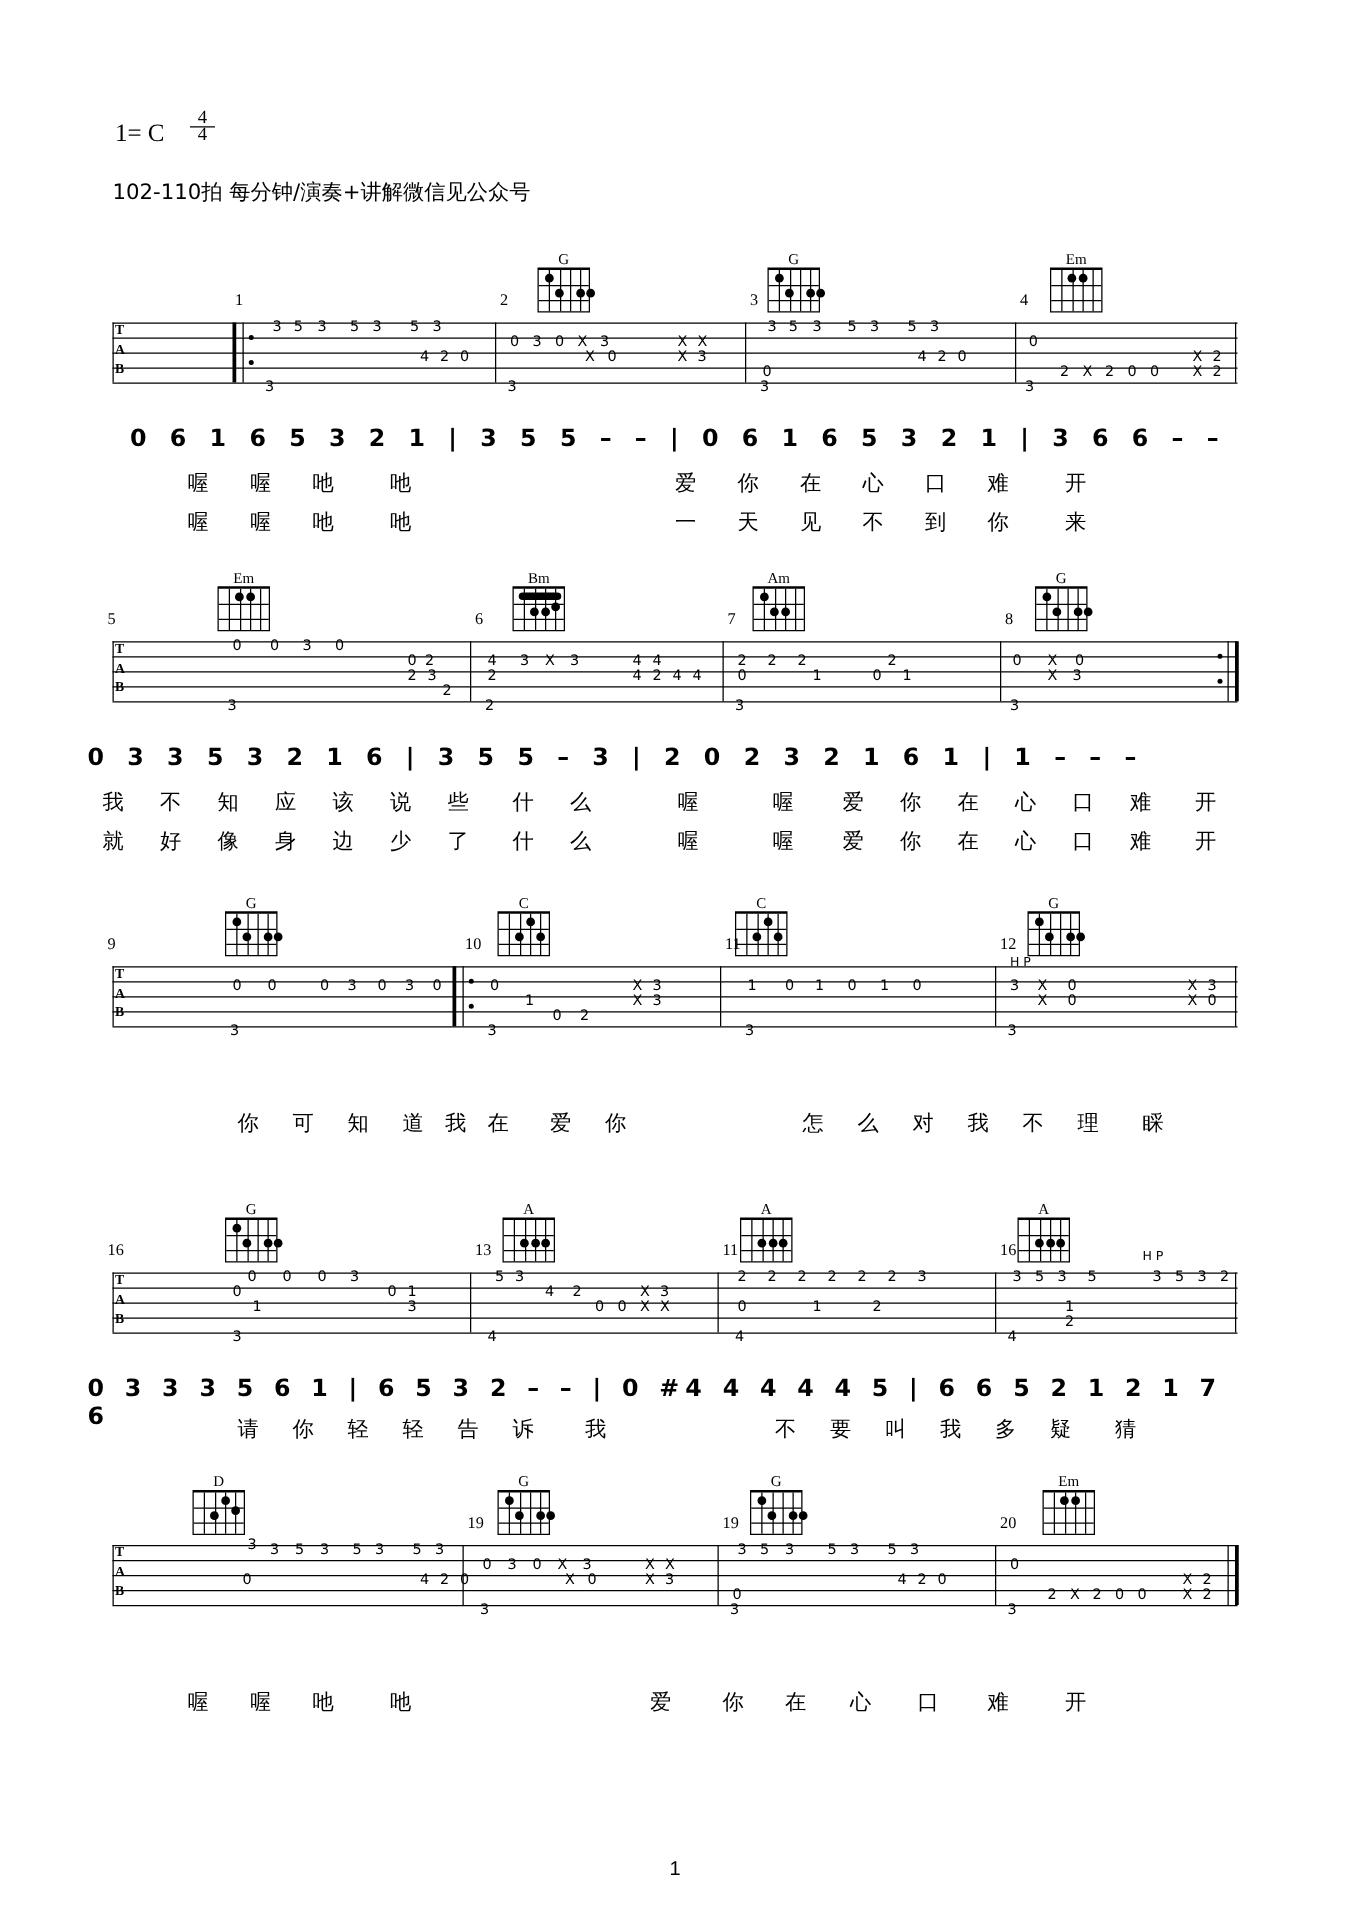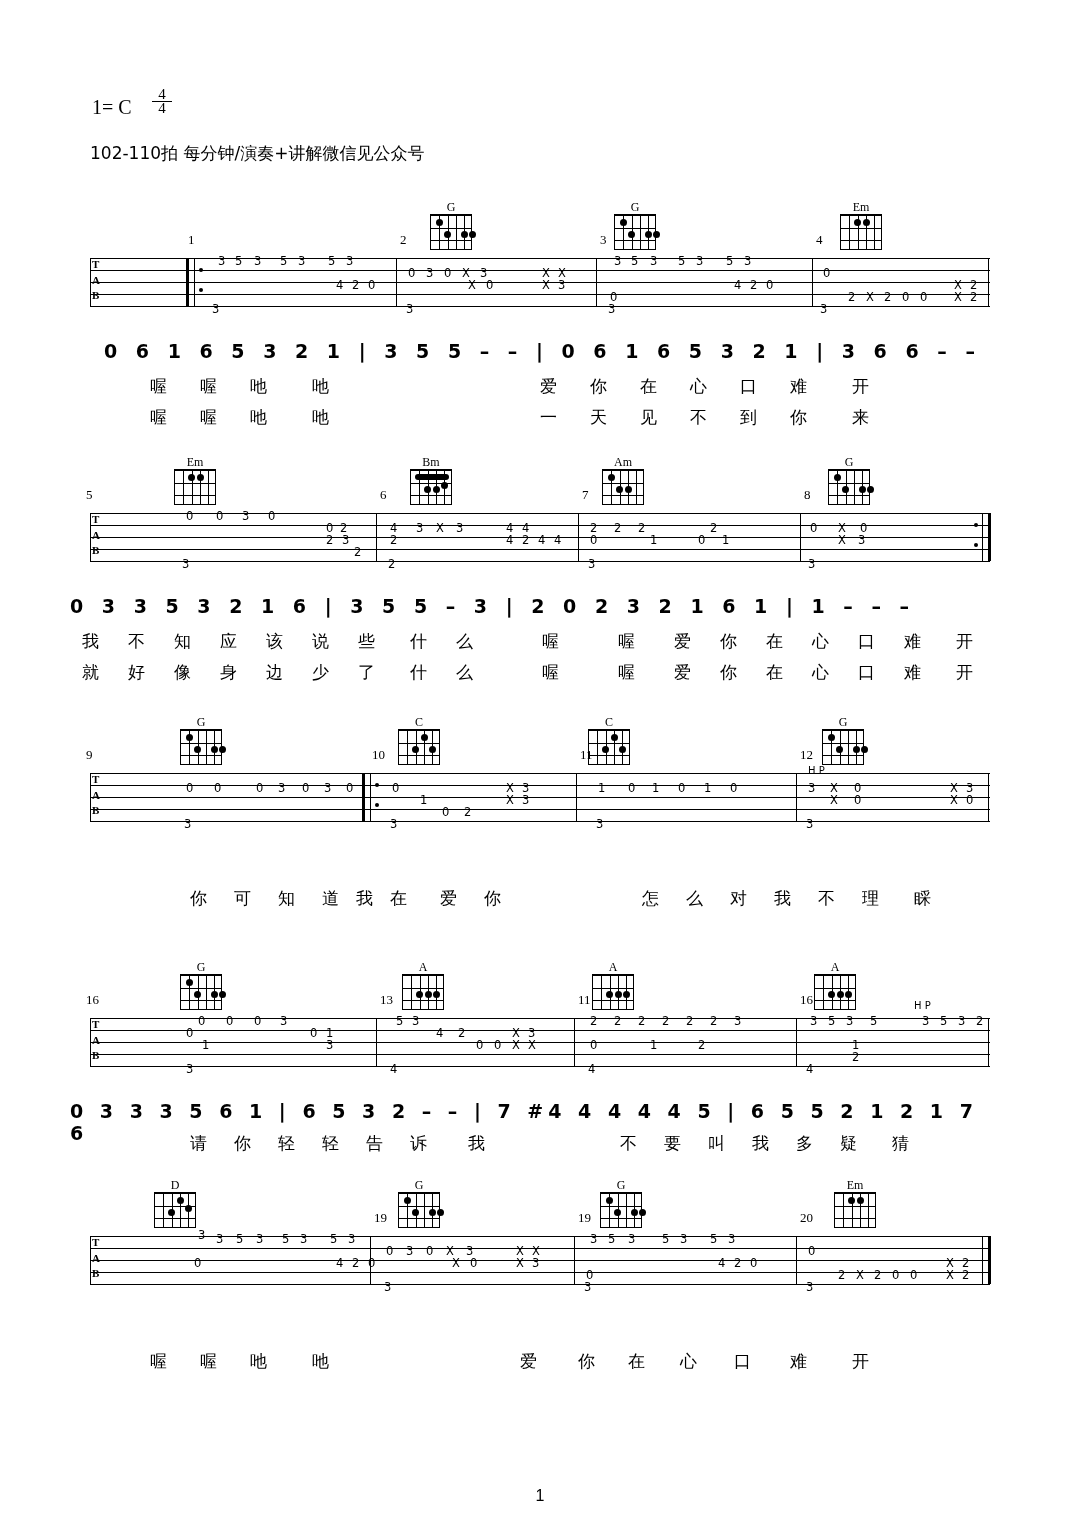--- a/index.html
+++ b/index.html
@@ -684,21 +684,21 @@
       <div class="tabnum" style="left:850px;top:-4px;">5</div>
       <div class="tabnum" style="left:868px;top:-4px;">3</div>
       <div class="tabnum" style="left:886px;top:-4px;">2</div>
       <div class="tabnum small" style="left:824px;top:-18px;">H   P</div>
       <div class="tabnum" style="left:762px;top:20px;">1</div>
       <div class="tabnum" style="left:762px;top:32px;">2</div>
       <div class="tabnum" style="left:716px;top:44px;">4</div>
     </div>
 
     <div class="numrow" style="top:140px;">
-      <span style="left:-20px;letter-spacing:5px;">0  3 3 3 5 6 1 | 6 5 3 2 – – | 7  #4 4 4 4 4 5 | 6 5 5 2 1 2 1 7 6</span>
+      <span style="left:-20px;letter-spacing:5px;">0  3 3 3 5 6 1 | 6 5 3 2 – – | 0  #4 4 4 4 4 5 | 6 6 5 2 1 2 1 7 6</span>
     </div>
 
     <div class="lyric" style="top:172px;">
       <span style="left:100px;">请</span>
       <span style="left:144px;">你</span>
       <span style="left:188px;">轻</span>
       <span style="left:232px;">轻</span>
       <span style="left:276px;">告</span>
       <span style="left:320px;">诉</span>
       <span style="left:378px;">我</span>

